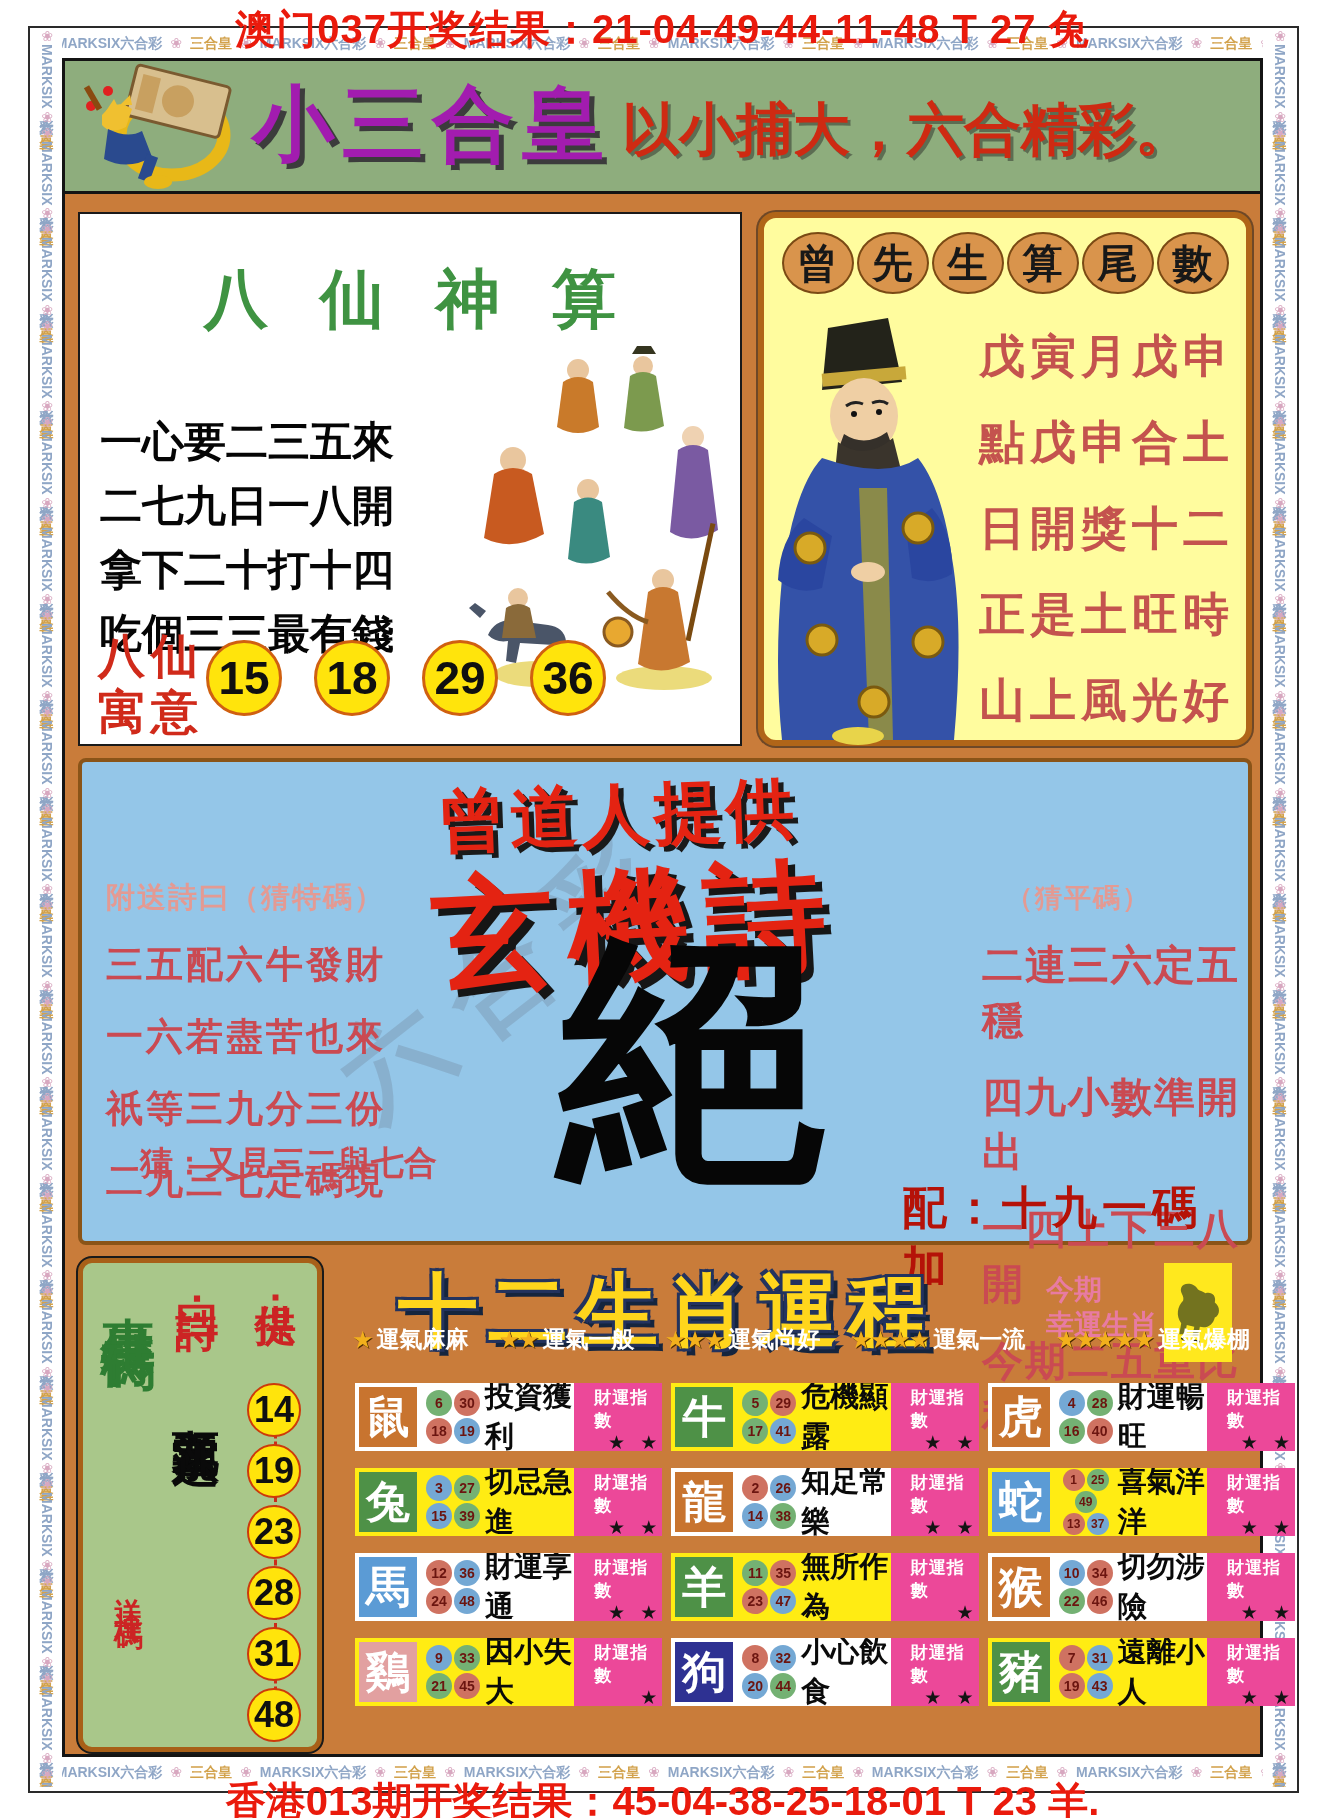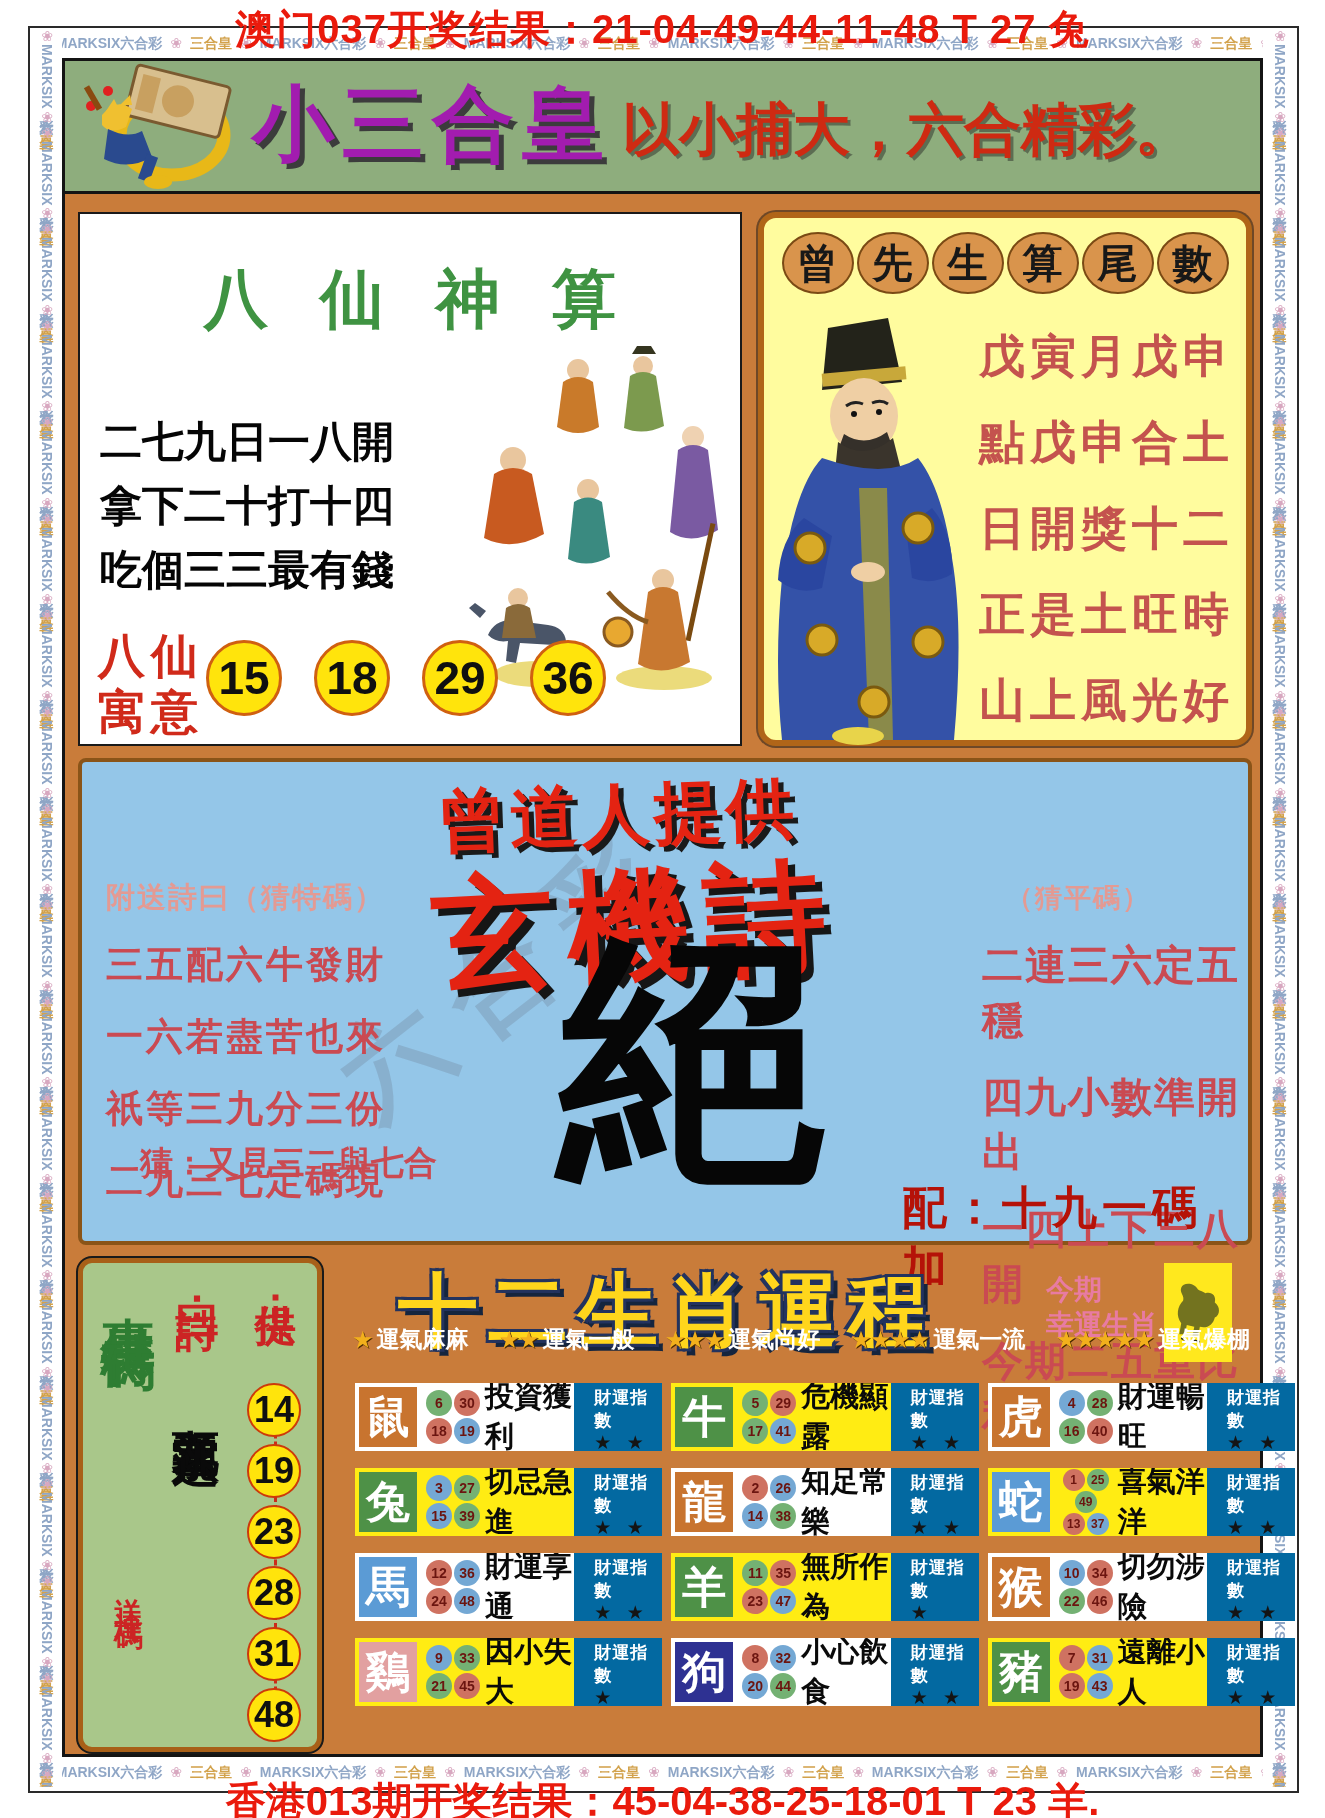--- a/index.html
+++ b/index.html
@@ -134,21 +134,21 @@
   .zball{width:26px;height:26px;border-radius:50%;display:flex;align-items:center;justify-content:center;
     font-size:14px;font-weight:bold;color:#6b1510;}
   .zballs.five .zball{width:22px;height:22px;font-size:12px;}
   .zballs.five{gap:0;}
   .zballs.five .zball-row+,.zballs.five .zball-row{margin-top:-3px;}
   .zball.red{background:#cf7261;}
   .zball.green{background:#74b173;}
   .zball.blue{background:#74a8d4;}
   .ztext{flex:1;display:flex;align-items:center;justify-content:center;font-size:29px;font-weight:bold;
     color:#0a0a0a;font-family:"Liberation Serif","DejaVu Serif",serif;}
-  .zstars{width:88px;flex:none;background:#0369a1;display:flex;flex-direction:column;align-items:flex-start;
+  .zstars{width:88px;flex:none;background:#ec4899;display:flex;flex-direction:column;align-items:flex-end;
     padding-top:3px;box-sizing:border-box;padding-left:20px;}
   .zstars-title{color:#ffffff;font-size:17px;font-weight:bold;letter-spacing:1px;}
   .zstars-rows{color:#141414;font-size:19px;line-height:16px;text-align:center;letter-spacing:5px;
     margin-top:3px;}
 </style>
 </head>
 <body>
 
 <div class="page">
 
@@ -181,20 +181,21 @@
       <rect x="70" y="92" width="12" height="26" fill="#2a4a8e" transform="rotate(20 76 105)"></rect>
       <ellipse cx="86" cy="119" rx="14" ry="7" fill="#e8b818"></ellipse>
     </svg>
   </div>
   <div class="header-title">小三合皇</div>
   <div class="header-slogan">以小捕大，六合精彩。</div>
 
   <div class="panel-baxian">
     <div class="baxian-title">八仙神算</div>
     <div class="baxian-poem">
+        <div class="line">一心要二三五來</div>
         <div class="line">二七九日一八開</div>
         <div class="line">拿下二十打十四</div>
         <div class="line">吃個三三最有錢</div>
       </div>
     <div class="baxian-illu">
       <svg width="272" height="350" viewBox="0 0 272 350">
         <ellipse cx="80" cy="332" rx="44" ry="13" fill="#e6d25a" opacity=".8"></ellipse>
         <ellipse cx="206" cy="336" rx="48" ry="12" fill="#e6d25a" opacity=".8"></ellipse>
         <circle cx="120" cy="28" r="11" fill="#e9c69e"></circle>
         <path d="M105 40 q15 -10 30 0 l6 45 q-21 12 -42 0 z" fill="#c97a2a"></path>

